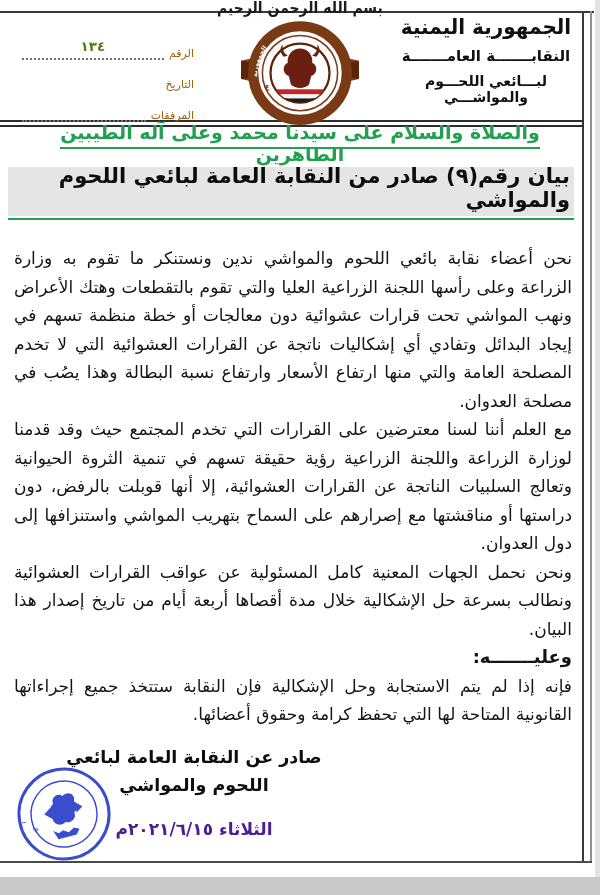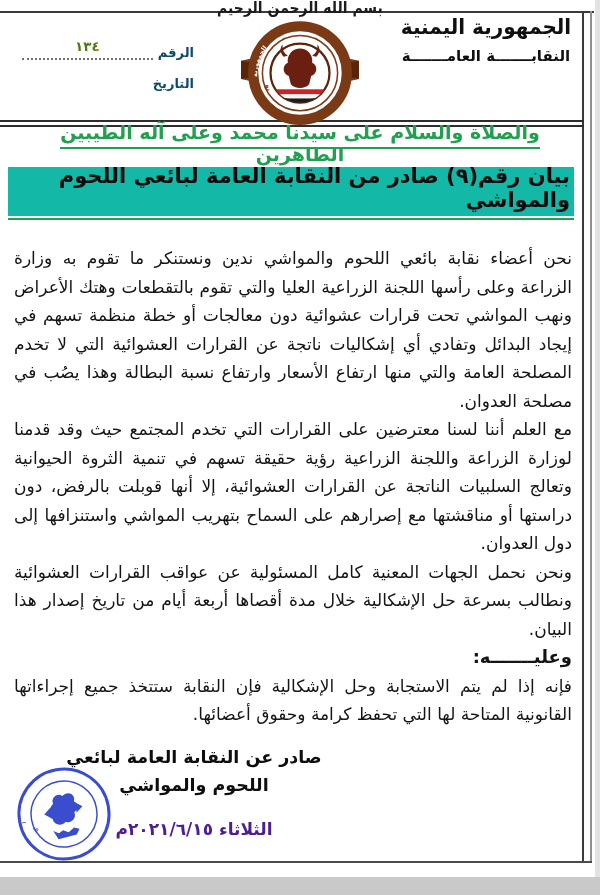--- a/index.html
+++ b/index.html
@@ -29,34 +29,34 @@
     transform:scaleY(1.15);
   }
   .org-block{position:absolute;left:392px;top:15px;width:188px;text-align:center;direction:rtl;color:#101010;}
   .org-l1{font-size:20px;font-weight:bold;transform:scaleY(1.05);}
   .org-l2{font-size:12.5px;font-weight:bold;margin-top:7px;}
   .org-l3{font-size:15px;font-weight:bold;margin-top:8px;text-align:center;}
   .org-l4{font-size:14px;font-weight:bold;margin-top:8px;}
 
   .ref-block{position:absolute;left:22px;top:36px;width:172px;direction:rtl;}
   .ref-row{display:flex;align-items:flex-end;margin-bottom:7px;height:24px;}
-  .ref-label{font-size:13px;font-weight:bold;color:#0c4a6e;margin-left:5px;white-space:nowrap;}
+  .ref-label{font-size:11px;font-weight:normal;color:#a16207;margin-left:5px;white-space:nowrap;}
   .ref-line{flex:1;border-bottom:2px dotted #707070;text-align:center;font-size:13.5px;font-weight:bold;color:#4d7c0f;height:24px;line-height:24px;}
 
   .logo-wrap{position:absolute;left:236px;top:12px;width:128px;height:120px;}
 
   
   .salutation{position:absolute;left:30px;top:121px;width:540px;text-align:center;}
   .salutation span{
     color:#21a04f;font-size:19px;font-weight:bold;
     border-bottom:2px solid #21a04f;padding-bottom:4px;
   }
   .title-bar{
     position:absolute;left:8px;top:167px;width:566px;height:49px;
-    background:#14b8a6;display:flex;align-items:center;justify-content:center;
+    background:#e5e5e5;display:flex;align-items:center;justify-content:center;
   }
   .title-bar span{
     font-size:21px;font-weight:bold;color:#0c0c0c;
     border-bottom:2.5px solid #21a04f;padding:0 4px 6px 4px;
   }
 
   
   .body-text{
     position:absolute;left:14px;top:224px;width:558px;
     direction:rtl;text-align:justify;
@@ -83,29 +83,34 @@
 <div class="line line-right-outer"></div>
 <div class="line line-bottom"></div>
 <div class="line sep-a"></div>
 <div class="line sep-b"></div>
 
 <div class="bismillah">بسم الله الرحمن الرحيم</div>
 
 <div class="org-block">
   <div class="org-l1">الجمهورية اليمنية</div>
   <div class="org-l3">النقابـــــــة العامـــــــة</div>
+  <div class="org-l4">لبـــائعي اللحـــوم والمواشـــي</div>
 </div>
 
 <div class="ref-block">
   <div class="ref-row">
     <span class="ref-label">الرقم</span>
     <span class="ref-line">١٣٤</span>
   </div>
   <div class="ref-row">
     <span class="ref-label">التاريخ</span>
+  </div>
+  <div class="ref-row">
+    <span class="ref-label">المرفقات</span>
+    <span class="ref-line"></span>
   </div>
 </div>
 
 <div class="logo-wrap">
   <svg viewBox="0 0 124 118" width="128" height="120">
 
     <path d="M4 48 L32 42 L32 72 L4 66 L11 57 Z" fill="#7b3a16"></path>
     <path d="M120 48 L92 42 L92 72 L120 66 L113 57 Z" fill="#7b3a16"></path>
     <path d="M4 48 L14 50 L11 57 L14 64 L4 66 Z" fill="#5a2408"></path>
     <path d="M120 48 L110 50 L113 57 L110 64 L120 66 Z" fill="#5a2408"></path>

